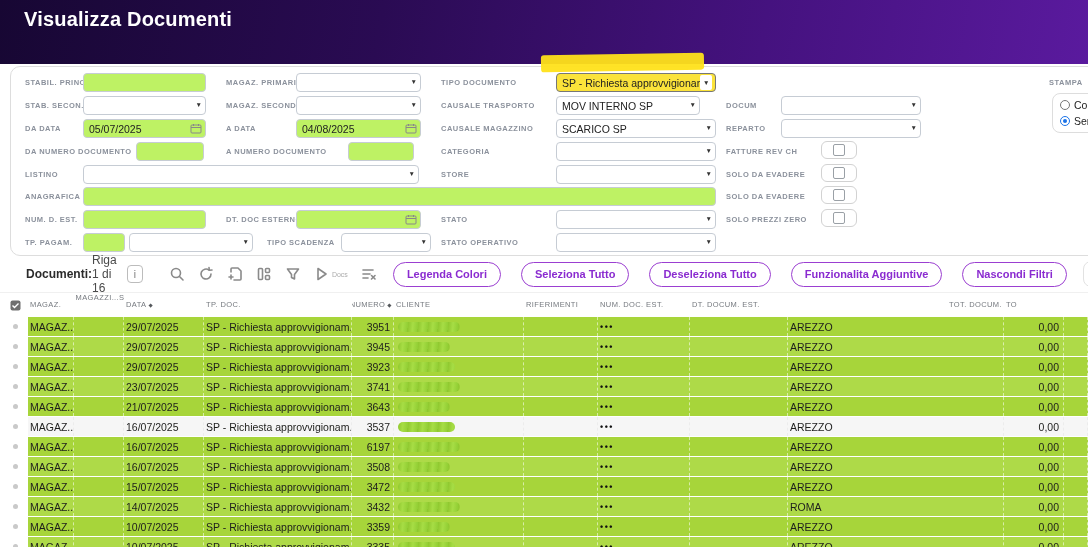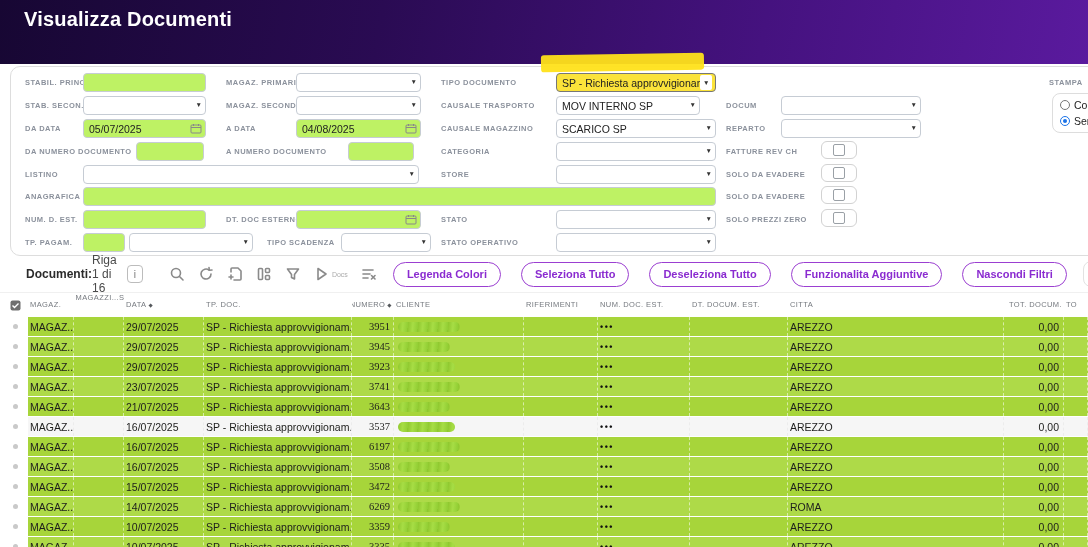--- a/index.html
+++ b/index.html
@@ -73,21 +73,21 @@
 
   .tbody{position:absolute;left:0;top:317px;width:1088px;}
   .trow{height:19px;border-bottom:1px solid #fff;cursor:pointer;}
   .trow .cell{font-size:10.5px;color:#1d1d1d;display:flex;align-items:center;padding-left:2px;white-space:nowrap;
     overflow:hidden;border-right:1px dashed rgba(255,255,255,.55);box-sizing:border-box;}
   .trow.g1 .cell{background:#a7d53a;}
   .trow.g2 .cell{background:#aeda48;}
   .trow.white .cell{background:#f6f6f6;border-right-color:#ececec;}
   .trow .cell.c-dot{background:#fff !important;border-right:none;justify-content:center;}
   .dot{width:5px;height:5px;border-radius:50%;background:#c9c9c9;}
-  .cell.c-numero{justify-content:flex-end;padding-right:3px;font-family:Liberation Serif, serif;}
+  .cell.c-numero{justify-content:flex-end;padding-right:3px;}
   .cell.c-tot{justify-content:flex-end;padding-right:4px;}
   .cell.c-dots{font-weight:900;font-size:9px;letter-spacing:1.5px;color:#111;}
   .redact{display:inline-block;height:10px;border-radius:5px;margin-left:2px;
     background:repeating-linear-gradient(95deg,#8fc72e 0px,#a7dd45 5px,#93cf35 10px);}
   .redact.rw0{width:62px}.redact.rw1{width:52px}.redact.rw2{width:57px}
 </style>
 </head>
 <body>
 
 <div id="app">
@@ -333,21 +333,20 @@
       </div>
     <div class="hc">TP. DOC.</div>
     <div class="hc right">
         <span>NUMERO</span>
         <span class="sorticon"></span>
       </div>
     <div class="hc">CLIENTE</div>
     <div class="hc">RIFERIMENTI</div>
     <div class="hc">NUM. DOC. EST.</div>
     <div class="hc">DT. DOCUM. EST.</div>
-    <div class="hc">CITTA</div>
     <div class="hc right">TOT. DOCUM.</div>
     <div class="hc">TO</div>
   </div>
 
   <div class="tbody">
     <div class="trow gridcols g1">
       <div class="cell c-dot">
           <span class="dot"></span>
         </div>
       <div class="cell">MAGAZ...</div>
@@ -527,21 +526,21 @@
     </div>
 
     <div class="trow gridcols g2">
       <div class="cell c-dot">
           <span class="dot"></span>
         </div>
       <div class="cell">MAGAZ...</div>
       <div class="cell"></div>
       <div class="cell">14/07/2025</div>
       <div class="cell">SP - Richiesta approvvigionam...</div>
-      <div class="cell c-numero">6269</div>
+      <div class="cell c-numero">3432</div>
       <div class="cell">
           <span class="redact rw0"></span>
         </div>
       <div class="cell"></div>
       <div class="cell c-dots">•••</div>
       <div class="cell"></div>
       <div class="cell">ROMA</div>
       <div class="cell c-tot">0,00</div>
       <div class="cell"></div>
     </div>

